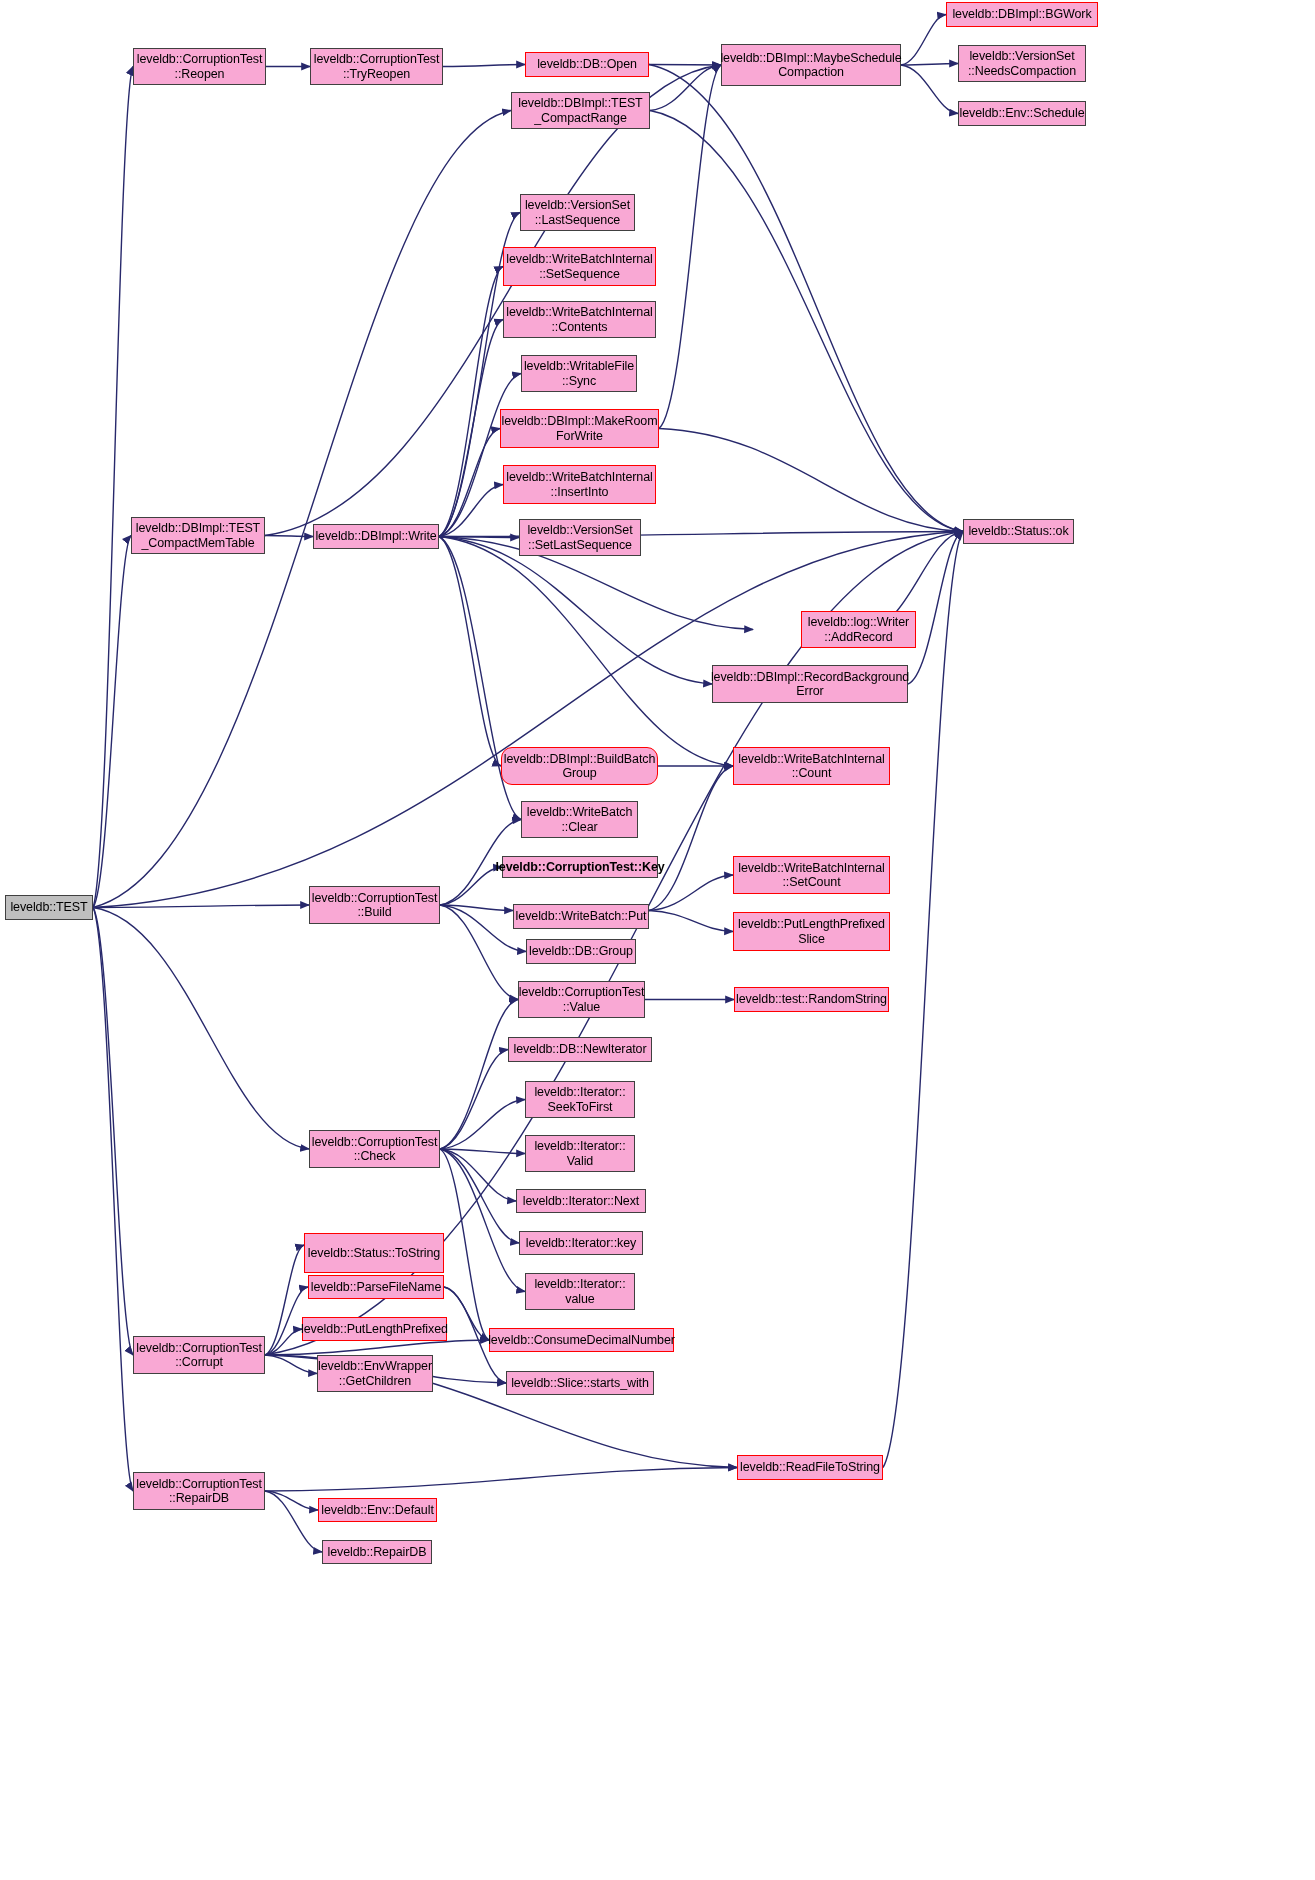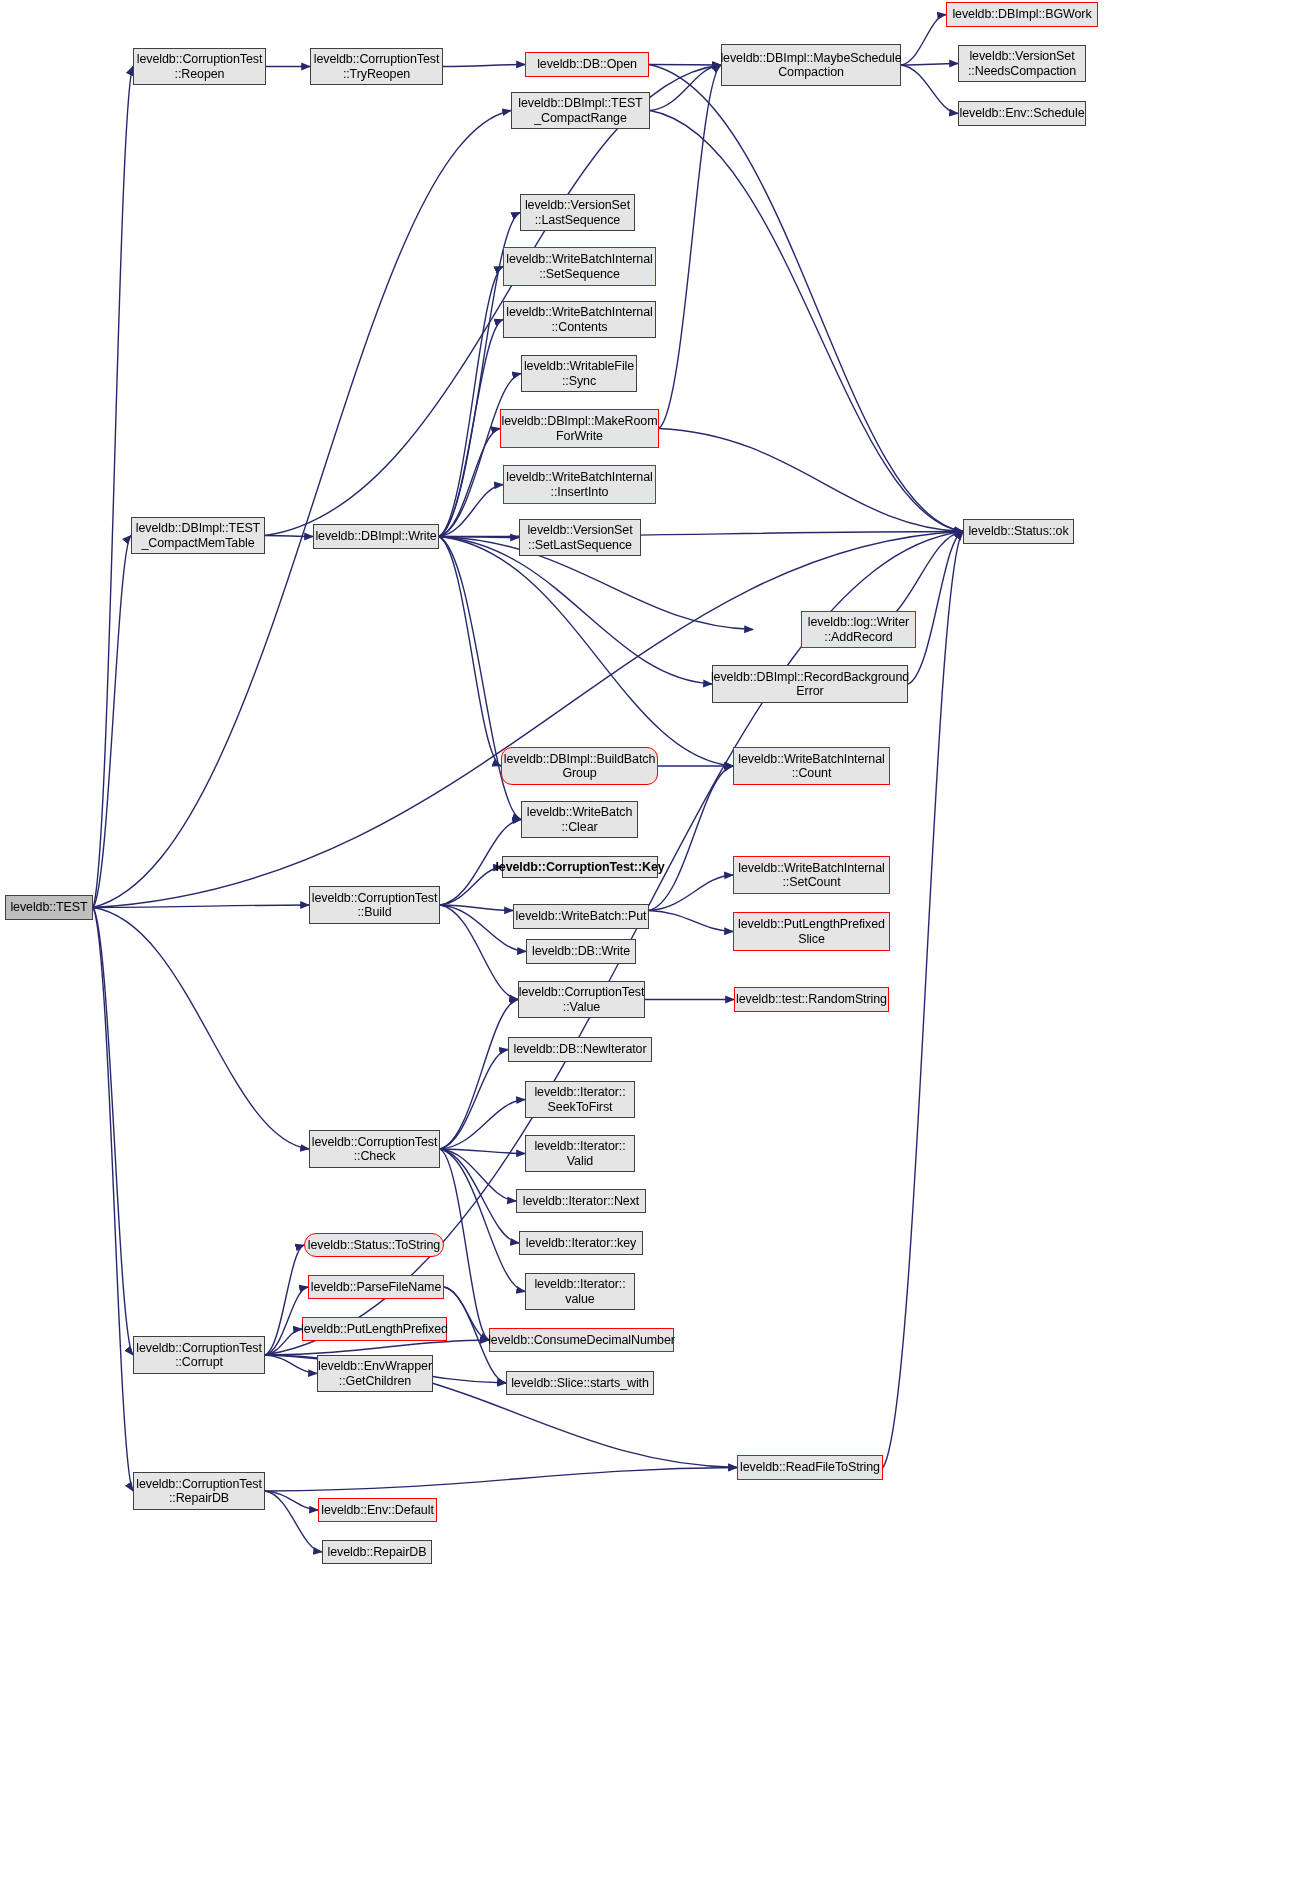--- a/index.html
+++ b/index.html
@@ -24,21 +24,21 @@
     height: 1880px;
     pointer-events: none;
   }
   .node {
     position: absolute;
     box-sizing: border-box;
     display: flex;
     align-items: center;
     justify-content: center;
     text-align: center;
-    background: #e5e5e5;
+    background: #f9a8d4;
     border: 1px solid #404040;
     font-size: 12.5px;
     line-height: 1.13;
     color: #000000;
     letter-spacing: -0.1px;
     padding: 0 2px;
     white-space: pre-line;
     cursor: pointer;
   }
   .node.red {
@@ -174,36 +174,36 @@
       <div class="node" style="left: 521px; top: 801px; width: 117px; height: 37px;">leveldb::WriteBatch
 ::Clear</div>
       <div class="node" style="left: 502px; top: 856px; width: 156px; height: 22px; font-weight: bold;">leveldb::CorruptionTest::Key</div>
       <div class="node" style="left: 513px; top: 898px; width: 136px; height: 25px; margin-top: 6px;">leveldb::WriteBatch::Put</div>
       <div class="node red" style="left: 733px; top: 856px; width: 157px; height: 38px;">leveldb::WriteBatchInternal
 ::SetCount</div>
       <div class="node red" style="left: 733px; top: 912px; width: 157px; height: 39px;">leveldb::PutLengthPrefixed
 Slice</div>
       <div class="node" style="left: 309px; top: 886px; width: 131px; height: 38px;">leveldb::CorruptionTest
 ::Build</div>
-      <div class="node" style="left: 526px; top: 939px; width: 110px; height: 25px;">leveldb::DB::Write</div>
+      <div class="node" style="left: 526px; top: 939px; width: 110px; height: 25px;">leveldb::DB::Group</div>
       <div class="node" style="left: 518px; top: 981px; width: 127px; height: 37px;">leveldb::CorruptionTest
 ::Value</div>
       <div class="node red" style="left: 734px; top: 987px; width: 155px; height: 25px;">leveldb::test::RandomString</div>
       <div class="node" style="left: 508px; top: 1037px; width: 144px; height: 25px;">leveldb::DB::NewIterator</div>
       <div class="node" style="left: 525px; top: 1081px; width: 110px; height: 37px;">leveldb::Iterator::
 SeekToFirst</div>
       <div class="node" style="left: 525px; top: 1135px; width: 110px; height: 37px;">leveldb::Iterator::
 Valid</div>
       <div class="node" style="left: 516px; top: 1189px; width: 130px; height: 24px;">leveldb::Iterator::Next</div>
       <div class="node" style="left: 519px; top: 1231px; width: 124px; height: 24px;">leveldb::Iterator::key</div>
       <div class="node" style="left: 525px; top: 1273px; width: 110px; height: 37px;">leveldb::Iterator::
 value</div>
       <div class="node" style="left: 309px; top: 1130px; width: 131px; height: 38px;">leveldb::CorruptionTest
 ::Check</div>
-      <div class="node red" style="left: 304px; top: 1233px; width: 140px; height: 24px; border-radius: 12px;">leveldb::Status::ToString</div>
+      <div class="node red" style="left: 304px; top: 1233px; width: 140px; height: 40px;">leveldb::Status::ToString</div>
       <div class="node red" style="left: 308px; top: 1275px; width: 136px; height: 24px;">leveldb::ParseFileName</div>
       <div class="node red" style="left: 302px; top: 1317px; width: 145px; height: 24px;">leveldb::PutLengthPrefixed</div>
       <div class="node" style="left: 317px; top: 1355px; width: 116px; height: 37px;">leveldb::EnvWrapper
 ::GetChildren</div>
       <div class="node red" style="left: 489px; top: 1328px; width: 185px; height: 24px;">leveldb::ConsumeDecimalNumber</div>
       <div class="node" style="left: 506px; top: 1371px; width: 148px; height: 24px;">leveldb::Slice::starts_with</div>
       <div class="node" style="left: 133px; top: 1336px; width: 132px; height: 38px;">leveldb::CorruptionTest
 ::Corrupt</div>
       <div class="node red" style="left: 737px; top: 1455px; width: 146px; height: 25px;">leveldb::ReadFileToString</div>
       <div class="node" style="left: 133px; top: 1472px; width: 132px; height: 38px;">leveldb::CorruptionTest

